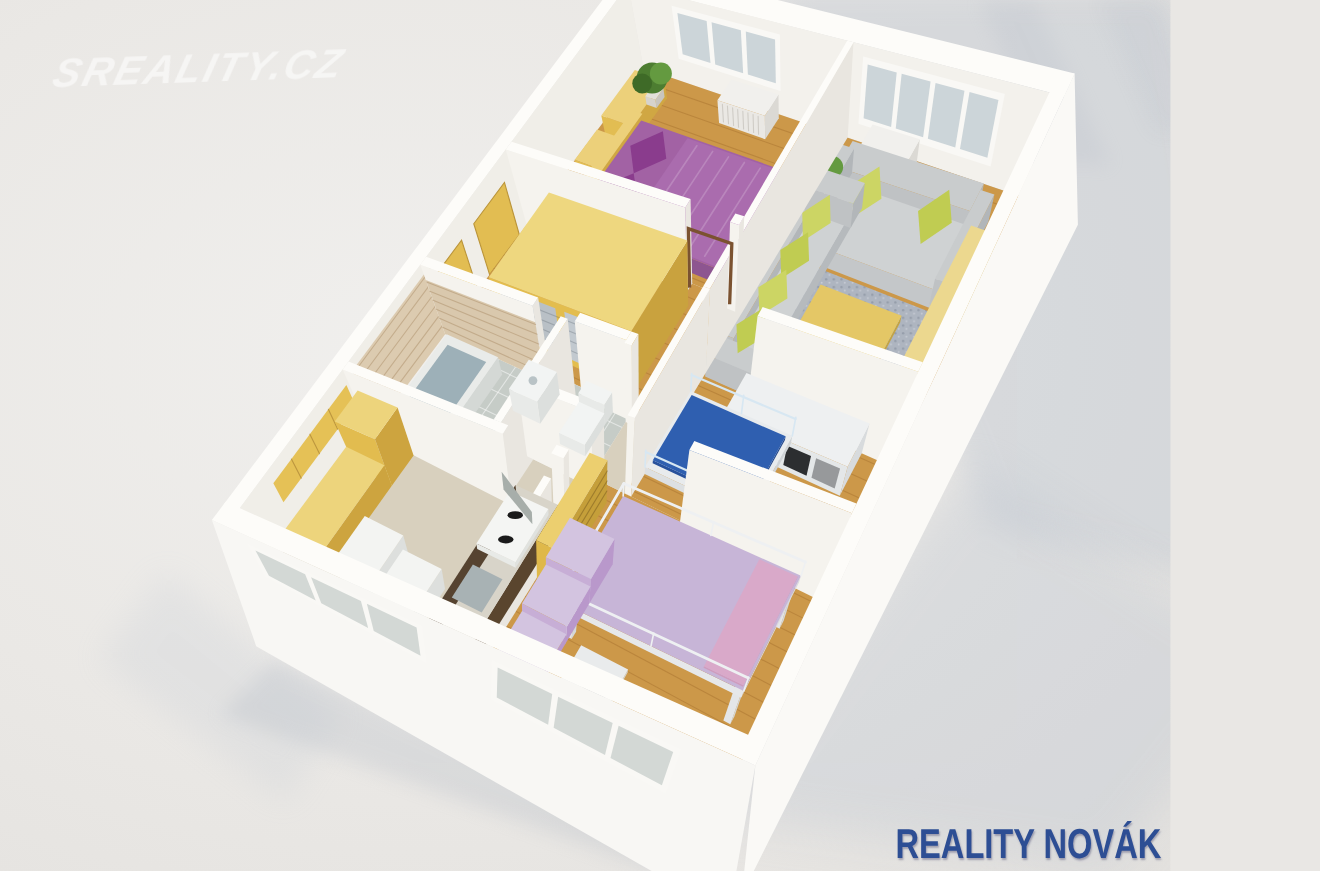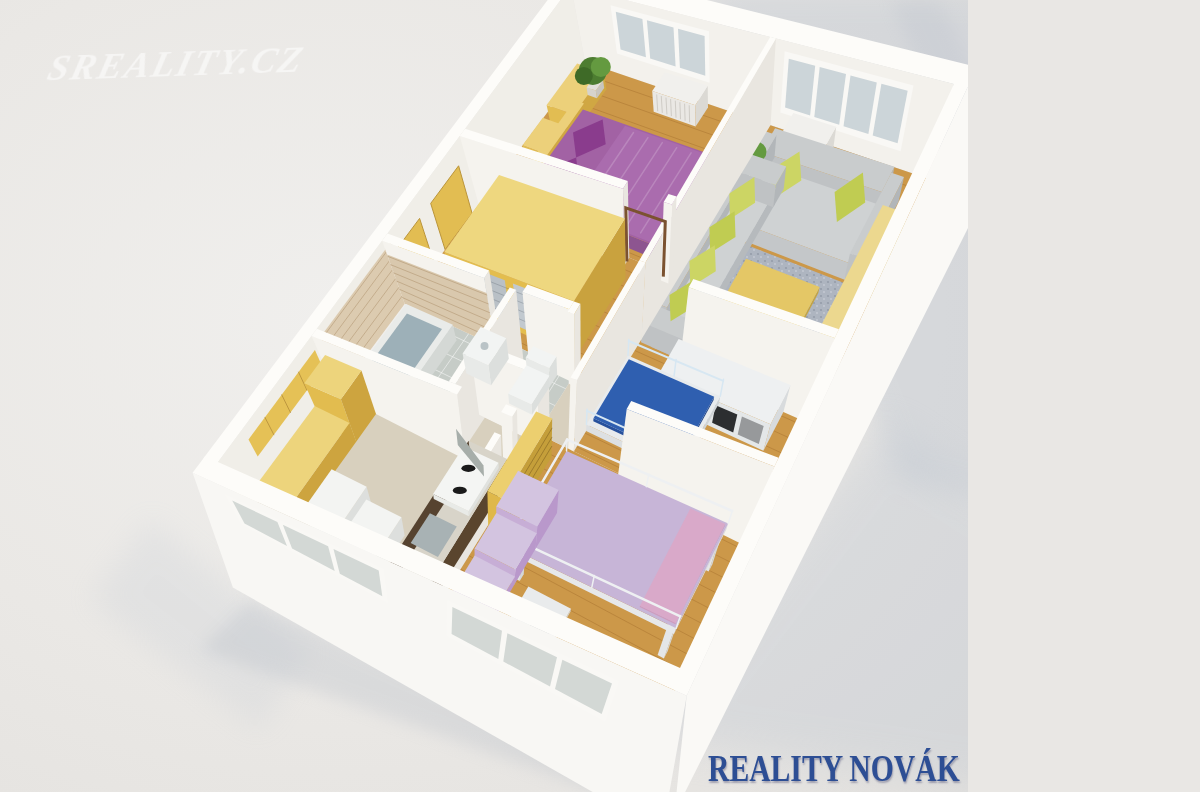--- a/index.html
+++ b/index.html
@@ -1,17 +1,17 @@
 <!DOCTYPE html>
 <html><head>
 <meta charset="utf-8">
 <style>
   html,body{margin:0;padding:0;background:#e9e7e4;}
-  .stage{position:relative;width:968px;height:792px;overflow:hidden;
-         font-family:Liberation Serif, serif;
+  .stage{position:relative;width:1064px;height:792px;overflow:hidden;
+         font-family:Liberation Sans, sans-serif;
          background:radial-gradient(ellipse at 35% 40%, #f0efed 0%, #eae8e5 55%, #e3e1de 100%);}
   .stage svg{position:absolute;left:0;top:0;}
   .wm-tl{position:absolute;left:50px;top:42px;
          font-size:37px;font-weight:800;font-style:italic;letter-spacing:2px;
          color:rgba(255,255,255,0.55);transform:skewX(-16deg) rotate(-2deg);
          filter:blur(0.4px);white-space:nowrap;user-select:none;}
   .wm-br{position:absolute;right:8px;bottom:2px;
          font-size:38px;font-weight:700;letter-spacing:0px;
          color:#2d4e94;transform:scaleX(0.78);transform-origin:100% 50%;
          text-shadow:1px 2px 2px rgba(40,40,90,0.35);white-space:nowrap;user-select:none;}

